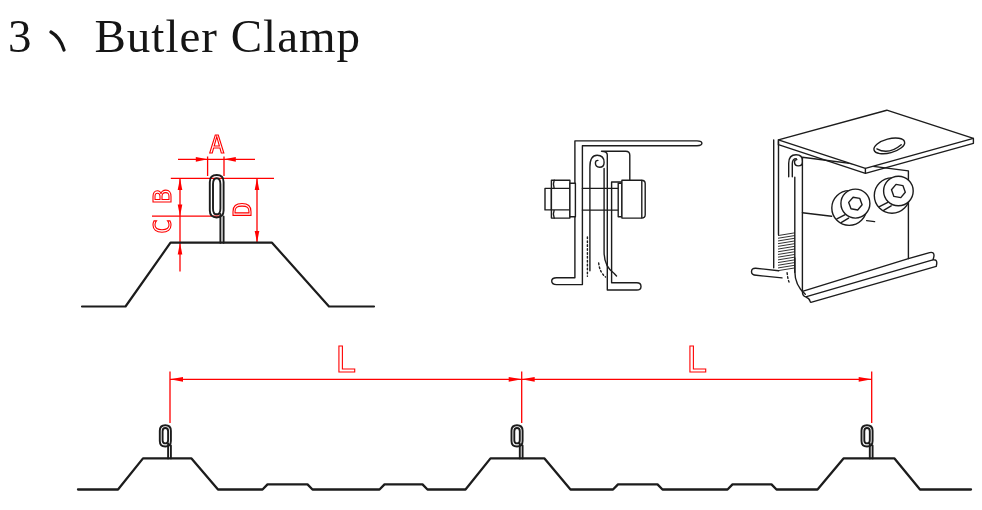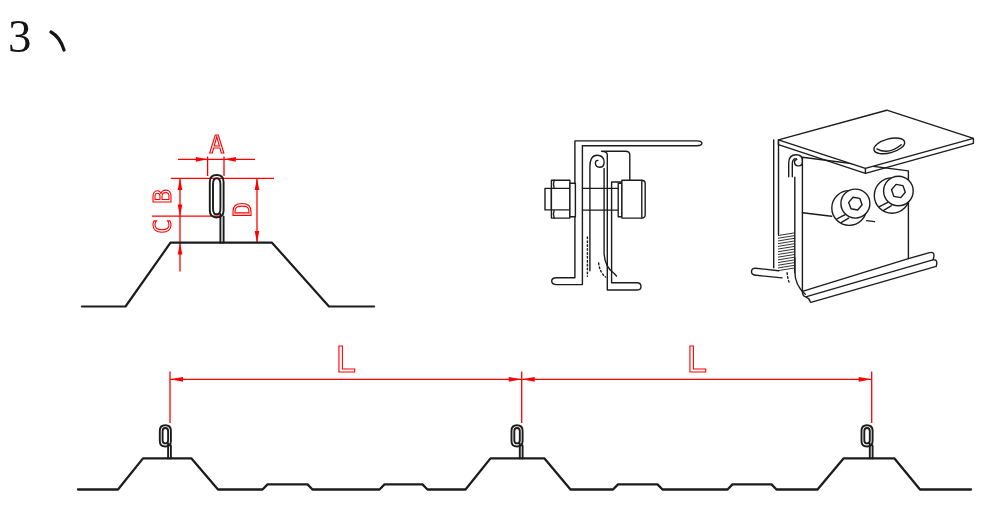--- a/index.html
+++ b/index.html
@@ -22,20 +22,21 @@
 </head>
 <body>
 
 <div id="page">
 
   <div id="title">
     <span class="num">3</span>
     <svg class="comma" width="30" height="24" viewBox="0 0 30 24" aria-label="、">
       <path d="M6,2 Q15,7 19,20" stroke="#151515" stroke-width="3.2" fill="none" stroke-linecap="round"></path>
     </svg>
+    <span class="name">Butler Clamp</span>
   </div>
 
   <svg width="982" height="510" viewBox="0 0 982 510" style="position:absolute;left:0;top:0;">
 
     <g>
 
       <path class="redline" d="M178,159.3 H255"></path>
       <path class="redfill" d="M207.6,159.3 L195.8,156.9 L195.8,161.7 Z"></path>
       <path class="redfill" d="M224,159.3 L235.8,156.9 L235.8,161.7 Z"></path>
       <path class="redline" d="M207.6,156.5 V176 M224,156.5 V176"></path>

